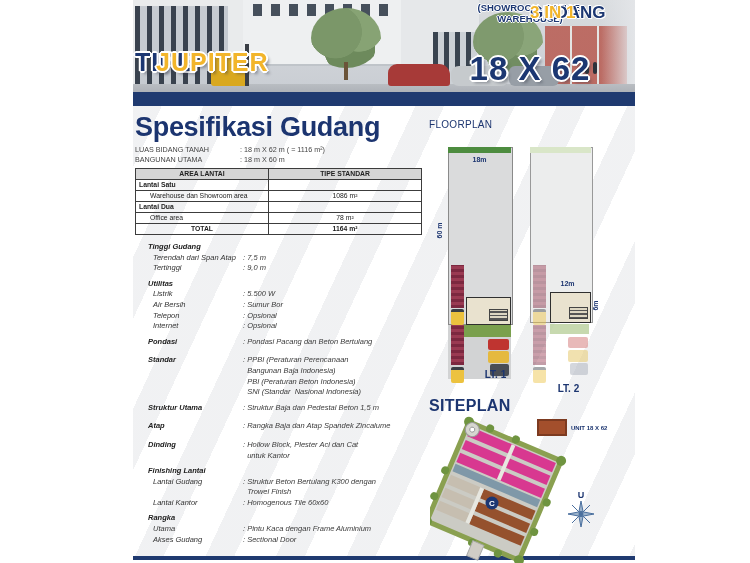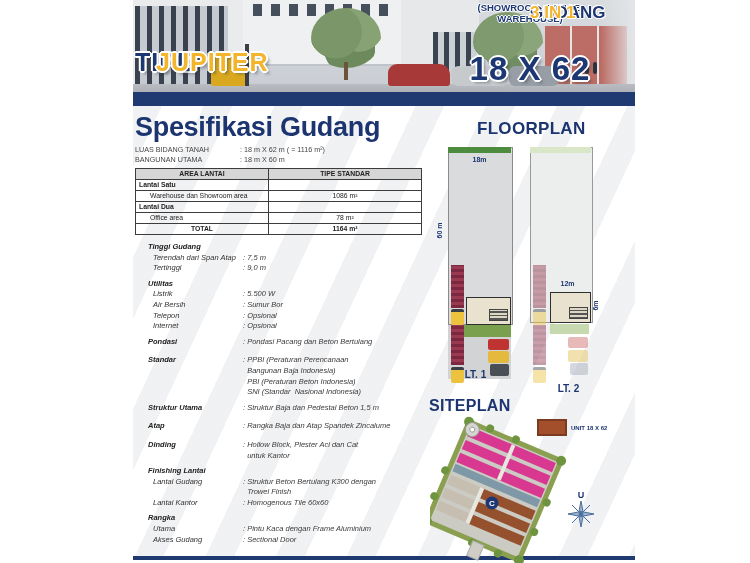--- a/index.html
+++ b/index.html
@@ -73,21 +73,21 @@
   .sections{margin-top:7px;padding-left:13px;font-size:7.5px;line-height:10.6px;}
   .sec{margin-bottom:5px;font-style:italic;}
   .sec.wide{margin-bottom:8px;}
   .sec-title{font-weight:700;color:#222;white-space:nowrap;}
   .srow,.sline{display:grid;grid-template-columns:95px 1fr;}
   .srow .lbl{padding-left:5px;white-space:nowrap;}
   .val{white-space:pre-wrap;color:#3a3a3a;}
 
   
   .abs{position:absolute;}
-  .fp-title{left:296px;top:119px;font-size:17px;font-weight:700;color:#1c3570;z-index:2;letter-spacing:.3px;margin-left:48px;}
+  .fp-title{left:296px;top:119px;font-size:10px;font-weight:400;color:#1c3570;z-index:2;letter-spacing:.3px;}
   .lt{z-index:2;}
   .lt1{left:315px;top:147px;width:70px;height:240px;}
   .lt2{left:397px;top:147px;width:75px;height:240px;}
   .lt *{position:absolute;}
   .plan1{left:0;top:0;width:63px;height:176px;background:#dadbdc;border:1px solid #8a8a8a;}
   .plan2{left:0;top:0;width:61px;height:174px;background:#eceded;border:1px solid #999;}
   .gtop1{left:0;top:0;width:63px;height:6px;background:#4d8c3f;}
   .gtop2{left:0;top:0;width:61px;height:6px;background:#d9e6c8;}
   .dim{font-size:7px;font-weight:700;color:#1c3570;white-space:nowrap;}
   .dim-w1{left:0;top:9px;width:63px;text-align:center;}
@@ -109,21 +109,21 @@
   .tr-b{left:0;top:60px;width:13px;height:40px;background:repeating-linear-gradient(0deg,#7c2840 0 3px,#9a3a52 3px 6px);}
   .tr-cab2{left:0;top:102px;width:13px;height:13px;background:#ecc23f;border-radius:2px;border-top:3px solid #3a3f46;}
   .car{border-radius:2px;}
   .car-r1{left:40px;top:192px;width:21px;height:11px;background:#bf3430;}
   .car-y1{left:40px;top:204px;width:21px;height:12px;background:#e5b93e;}
   .car-b1{left:42px;top:217px;width:19px;height:12px;background:#4a4e55;}
   .car-p2{left:38px;top:190px;width:20px;height:11px;background:#d98b8b;opacity:.6;}
   .car-y2{left:38px;top:203px;width:20px;height:12px;background:#e8cd7a;opacity:.6;}
   .car-g2{left:40px;top:216px;width:18px;height:12px;background:#aab0bb;opacity:.5;}
   .lt-label{font-size:10px;font-weight:800;color:#1c3570;text-align:center;}
-  .lab1{left:0;top:222px;width:55px;}
+  .lab1{left:20px;top:222px;width:55px;}
   .lab2{left:16px;top:236px;width:45px;}
 
   
   .sp-title{left:296px;top:397px;font-size:16px;font-weight:800;color:#1c3570;z-index:2;letter-spacing:.3px;}
   .legend{left:404px;top:419px;display:flex;align-items:center;gap:4px;z-index:2;}
   .legend-swatch{width:26px;height:13px;background:#a34f2c;border:2px solid #7c3a20;}
   .legend-label{font-size:6px;font-weight:700;color:#1c3570;white-space:nowrap;}
   .siteplan-svg{left:297px;top:415px;z-index:1;}
   .compass{left:430px;top:490px;width:36px;text-align:center;z-index:2;}
   .compass-u{font-size:9px;font-weight:800;color:#1c3570;}

